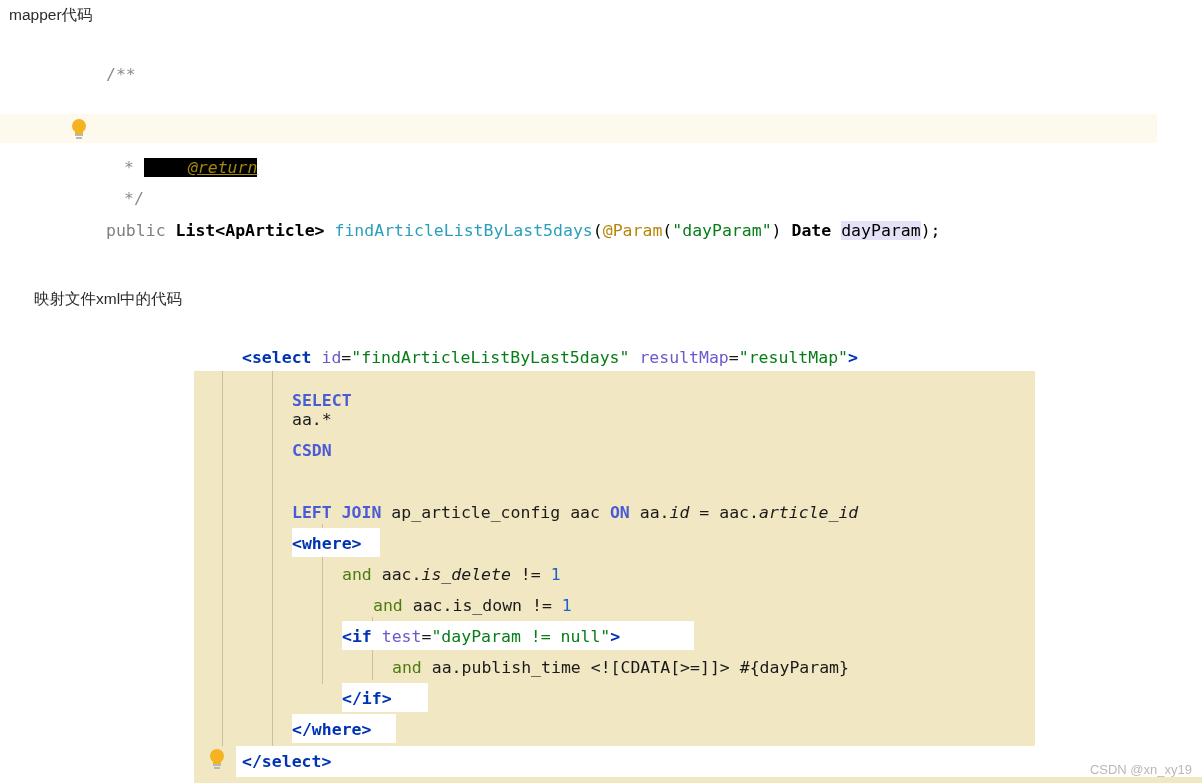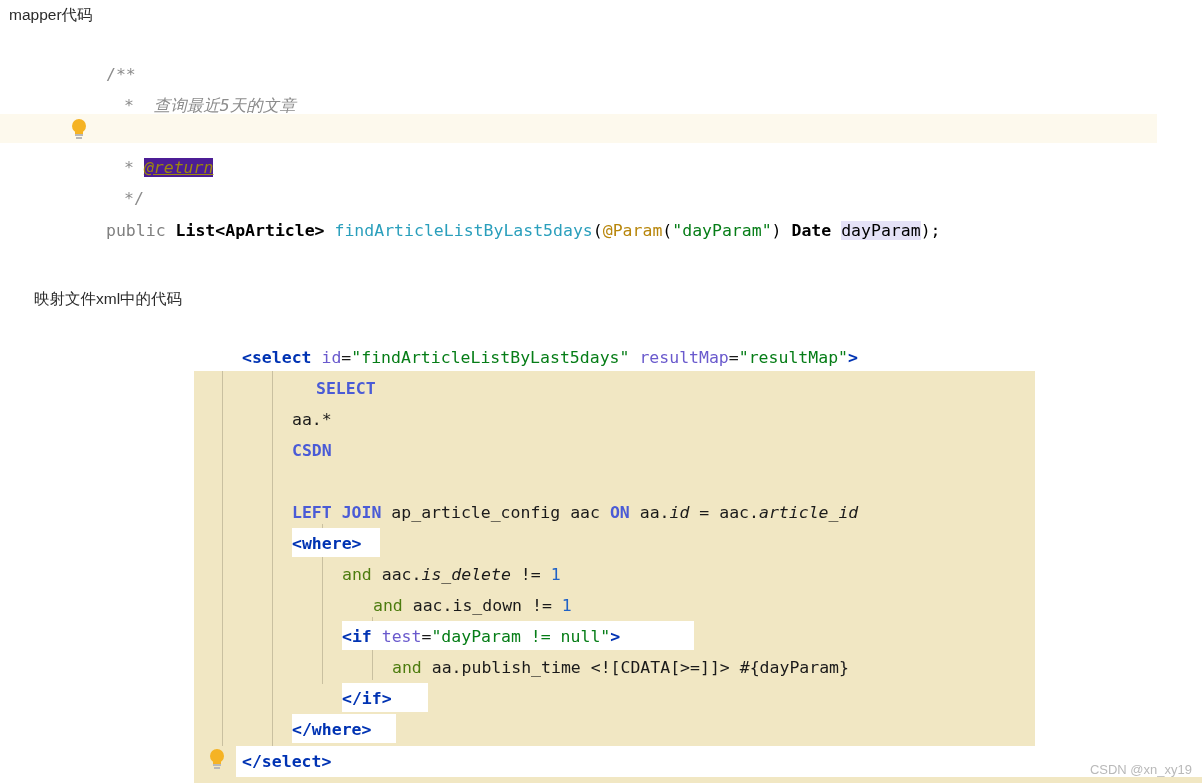--- a/index.html
+++ b/index.html
@@ -61,21 +61,21 @@
   .c-tag       { color: #9e880d; font-style: italic; text-decoration: underline; }
   .c-mod       { color: #808080; }
   .c-type      { color: #000000; font-weight: bold; }
   .c-method    { color: #2a9fbc; }
   .c-anno      { color: #b8860b; }
   .c-string    { color: #067d17; }
   .c-plain     { color: #000000; }
   .c-punct     { color: #000000; }
 
   .hl-lavender { background: #e5e2f7; }
-  .hl-tan      { background: #4c1d95; }
+  .hl-tan      { background: #000000; padding-left: 44px; }
 
   .caret {
     display: inline-block;
     width: 2px;
     height: 21px;
     background: #000;
     vertical-align: -4px;
     margin-left: -1px;
   }
 
@@ -170,21 +170,20 @@
   
   <div class="bulb" style="left:68px; top:62px;">
     <div class="glass"></div><div class="neck"></div>
     <div class="base1"></div><div class="base2"></div>
   </div>
 
   
   <div class="java-line" style="top:2px;"><span class="c-comment">/**</span></div>
 
   
-  <div class="java-line" style="top:33px; left:124px;"><span class="c-comment">*</span><span class="c-comment">  </span><span class="c-doc-italic">查询最近5天的文章</span></div>
 
   
 
   
   <div class="java-line" style="top:95px; left:124px;"><span class="c-comment">*</span><span class="c-comment"> </span><span class="hl-tan c-tag">@return</span></div>
 
   
   <div class="java-line" style="top:126px; left:124px;"><span class="c-comment">*/</span></div>
 
   
@@ -206,21 +205,21 @@
   <div class="indent-guide" style="left:372px; top:279px; height:63px;"></div>
 
   
   <div class="white-run" style="left:0px;   top:0px;   width:1202px; height:33px;"></div>
   <div class="white-run" style="left:292px; top:528px; width:0px;  height:0px;"></div>
 
   
   <div class="xml-line" style="left:242px; top:3px;"><span class="x-tag">&lt;select</span><span> </span><span class="x-attr">id</span><span class="x-plain">=</span><span class="x-val">"findArticleListByLast5days"</span><span> </span><span class="x-attr">resultMap</span><span class="x-plain">=</span><span class="x-val">"resultMap"</span><span class="x-tag">&gt;</span></div>
 
   
-  <div class="xml-line" style="left:292px; top:34px;margin-left:24px;"><span class="x-kw">SELECT</span></div>
+  <div class="xml-line" style="left:292px; top:46px;"><span class="x-kw">SELECT</span></div>
 
   
   <div class="xml-line" style="left:292px; top:65px;"><span class="x-plain">aa.*</span></div>
 
   
   <div class="xml-line" style="left:292px; top:96px;"><span class="x-kw">CSDN</span></div>
 
   
 
   

